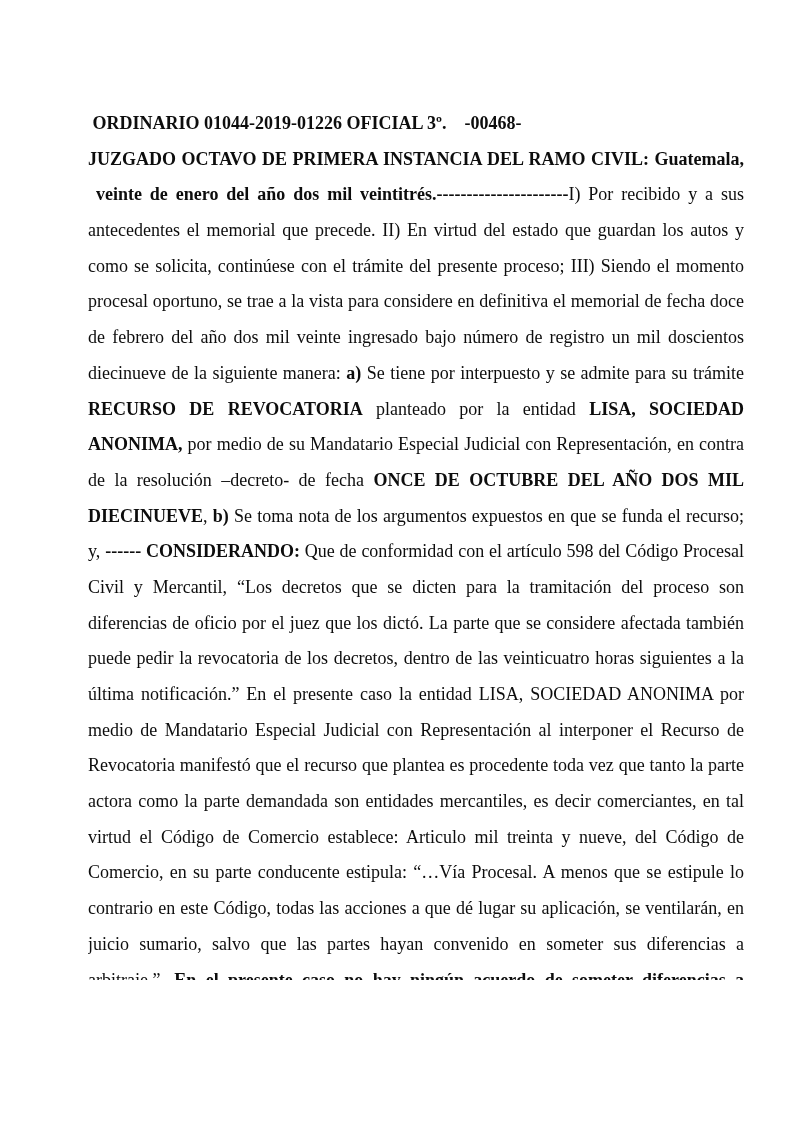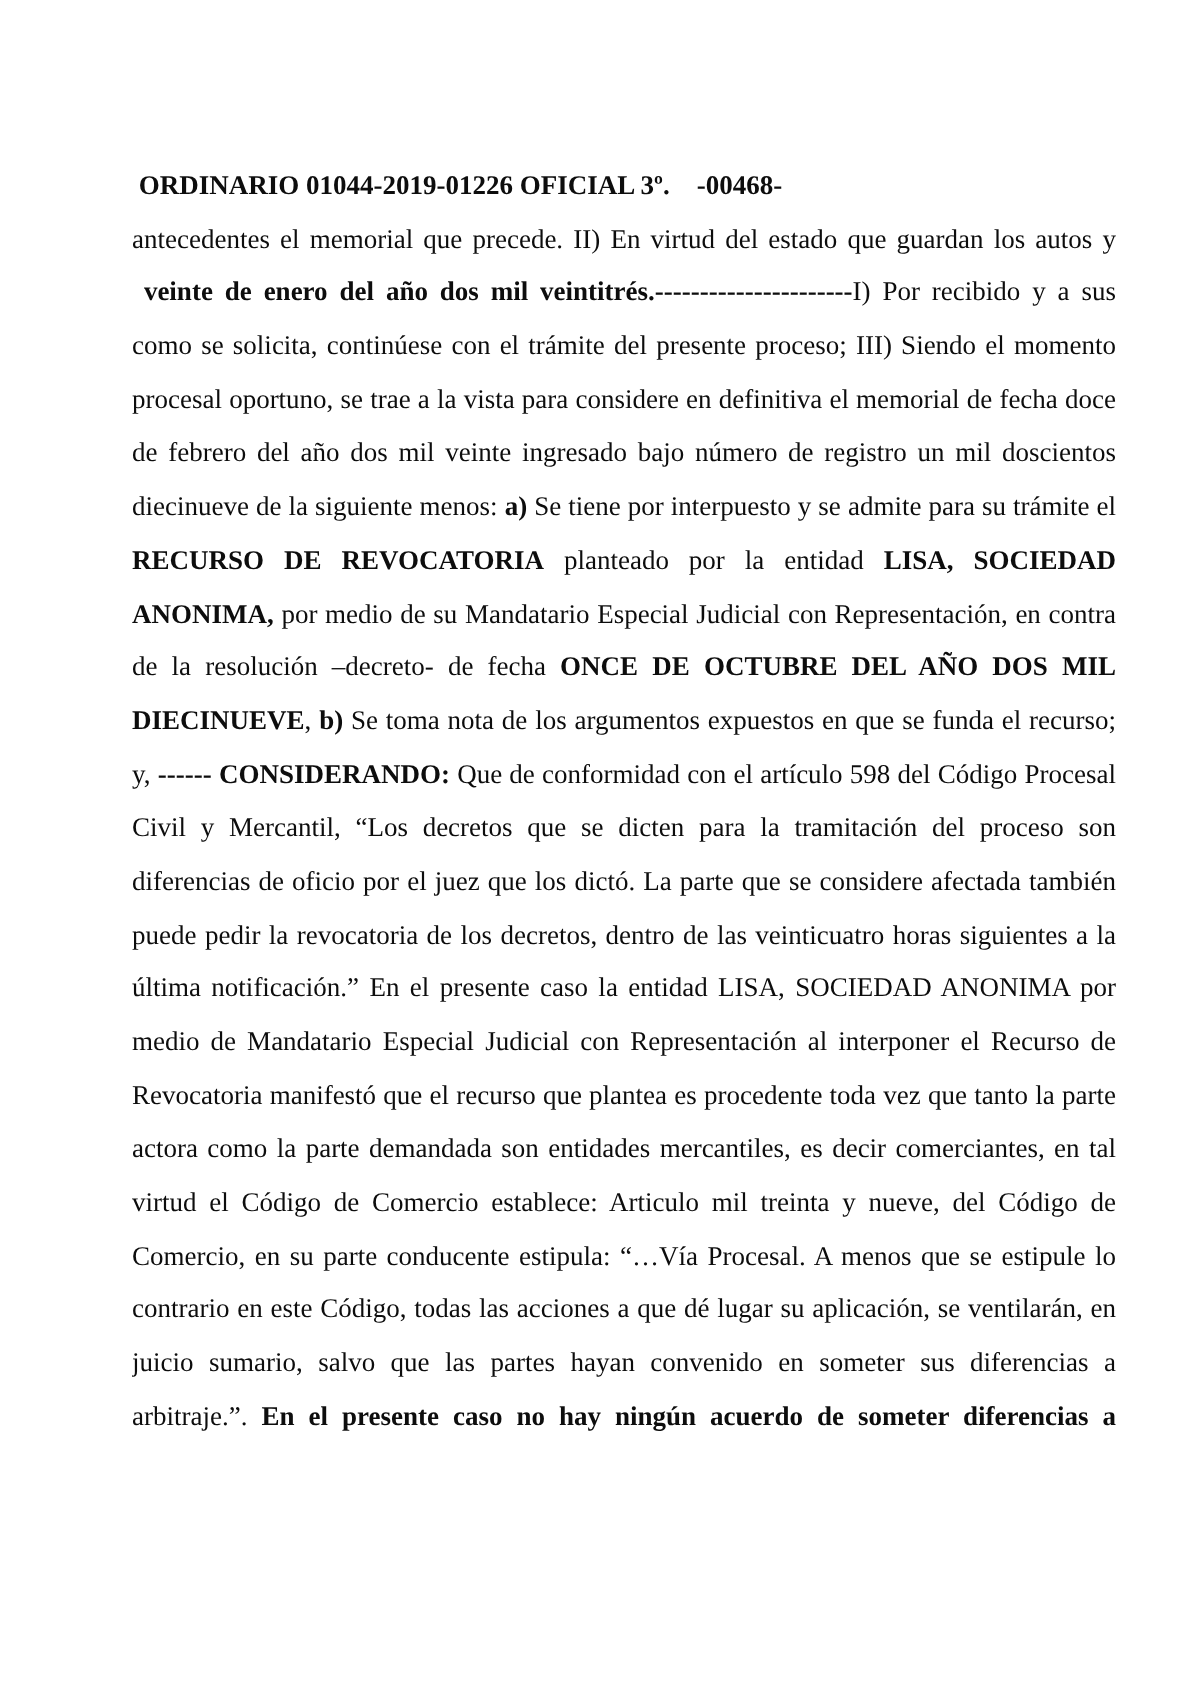--- a/index.html
+++ b/index.html
@@ -40,26 +40,27 @@
   .b { font-weight: bold; }
   .i { }
   .u { text-decoration-thickness: 2px; text-underline-offset: 3px; }
 </style>
 </head>
 <body>
 
 <div class="page">
   <div class="doc-text">
       <div class="line no-just"><span class="b">&nbsp;ORDINARIO 01044-2019-01226 OFICIAL 3º.&nbsp;&nbsp;&nbsp;&nbsp;-00468-</span></div>
+      <div class="line"><span class="b">JUZGADO OCTAVO DE PRIMERA INSTANCIA DEL RAMO CIVIL: Guatemala,</span></div>
+      <div class="line"><span class="b">&nbsp;veinte de enero del año dos mil veintitrés.----------------------</span><span>I) Por recibido y a sus</span></div>
       <div class="line"><span>antecedentes el memorial que precede. II) En virtud del estado que guardan los autos y</span></div>
-      <div class="line"><span class="b">&nbsp;veinte de enero del año dos mil veintitrés.----------------------</span><span>I) Por recibido y a sus</span></div>
       <div class="line"><span>como se solicita, continúese con el trámite del presente proceso; III) Siendo el momento</span></div>
       <div class="line"><span>procesal oportuno, se trae a la vista para considere en definitiva el memorial de fecha doce</span></div>
       <div class="line"><span>de febrero del año dos mil veinte ingresado bajo número de registro un mil doscientos</span></div>
-      <div class="line"><span>diecinueve de la siguiente menos: </span><span class="b">a)</span><span> Se tiene por interpuesto y se admite para su trámite el</span></div>
+      <div class="line"><span>diecinueve de la siguiente manera: </span><span class="b">a)</span><span> Se tiene por interpuesto y se admite para su trámite el</span></div>
       <div class="line"><span class="b">RECURSO DE REVOCATORIA</span><span> planteado por la entidad </span><span class="b">LISA, SOCIEDAD</span></div>
       <div class="line"><span class="b">ANONIMA,</span><span> por medio de su Mandatario Especial Judicial con Representación, en contra</span></div>
       <div class="line"><span>de la resolución –decreto- de fecha </span><span class="b">ONCE DE OCTUBRE DEL AÑO DOS MIL</span></div>
       <div class="line"><span class="b">DIECINUEVE</span><span>, </span><span class="b">b)</span><span> Se toma nota de los argumentos expuestos en que se funda el recurso;</span></div>
       <div class="line"><span>y, </span><span class="b">------ </span><span class="b u">CONSIDERANDO:</span><span> Que de conformidad con el artículo 598 del Código Procesal</span></div>
       <div class="line"><span>Civil y Mercantil, “Los decretos que se dicten para la tramitación del proceso son</span></div>
       <div class="line"><span>diferencias de oficio por el juez que los dictó. La parte que se considere afectada también</span></div>
       <div class="line"><span>puede pedir la revocatoria de los decretos, dentro de las veinticuatro horas siguientes a la</span></div>
       <div class="line"><span>última notificación.” En el presente caso la entidad LISA, SOCIEDAD ANONIMA por</span></div>
       <div class="line"><span>medio de Mandatario Especial Judicial con Representación al interponer el Recurso de</span></div>

